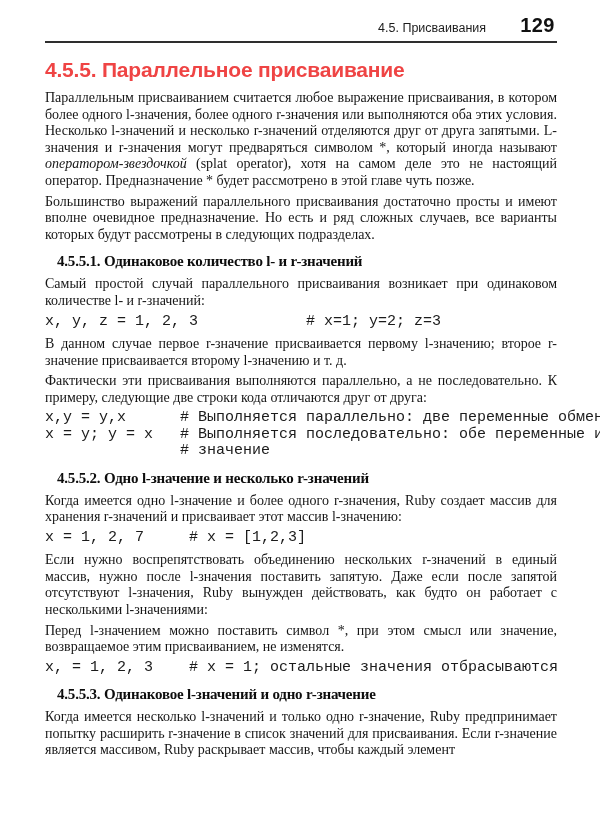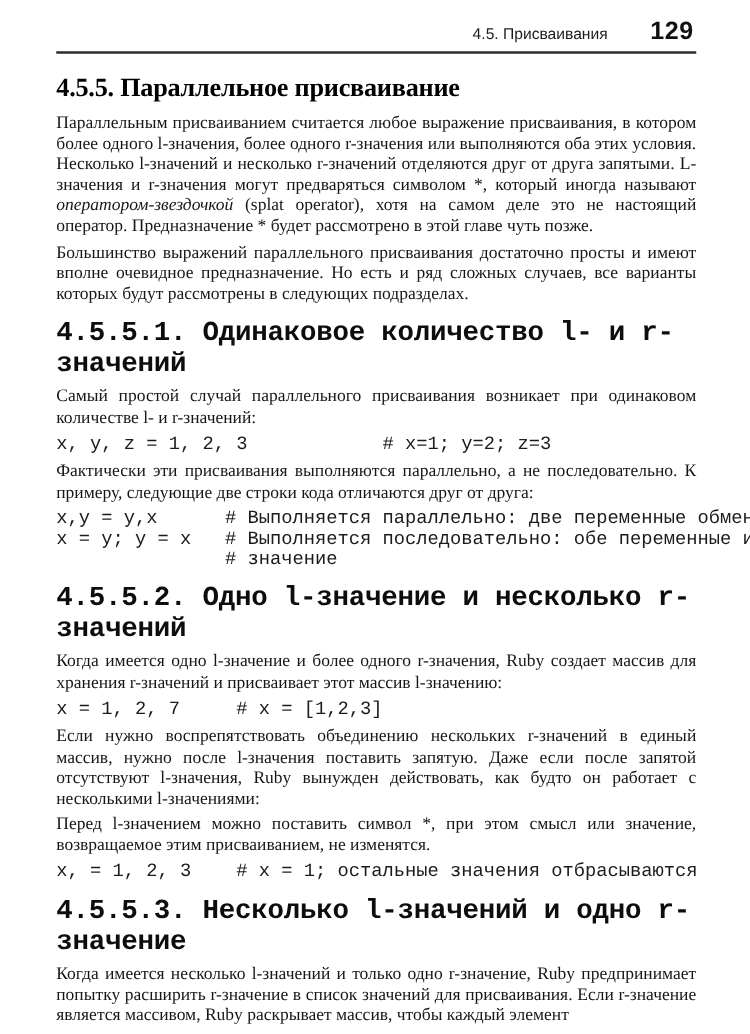--- a/index.html
+++ b/index.html
@@ -26,33 +26,33 @@
     padding-right: 2px;
   }
   .rh-title { font-size: 12.5px; color: #1c1c1c; }
   .rh-page  { font-size: 20px; font-weight: 700; letter-spacing: 0.5px; color: #111; }
   .rule {
     height: 2px;
     background: #2e2e2e;
     margin-top: 4px;
   }
   h1.page-title {
-    font-family: Liberation Serif, serif;
+    font-family: Liberation Sans, sans-serif;
     font-size: 21px;
     font-weight: 700;
     letter-spacing: -0.2px;
     margin: 15px 0 8px;
-    color: #000000;
+    color: #ef4444;
   }
   h2.section-heading {
-    font-family: Liberation Mono, monospace;
-    font-size: 22px;
+    font-family: Liberation Serif, serif;
+    font-size: 15px;
     font-weight: 700;
     letter-spacing: -0.2px;
-    margin: 10px 0 6px;
+    margin: 10px 12px 6px;
     color: #0d0d0d;
   }
   p.body {
     font-family: "Liberation Serif", serif;
     font-size: 14px;
     line-height: 16.6px;
     text-align: justify;
     hyphens: auto;
     margin: 0 0 4px;
   }
@@ -82,36 +82,37 @@
   <p class="body"><span>Параллельным присваиванием считается любое выражение присваивания, в котором более одного l-значения, более одного r-значения или выполняются оба этих условия. Несколько l-значений и несколько r-значений отделяются друг от друга запятыми. L-значения и r-значения могут предваряться символом *, который иногда называют </span><i>оператором-звездочкой</i><span> (splat operator), хотя на самом деле это не настоящий оператор. Предназначение * будет рассмотрено в этой главе чуть позже.</span></p>
 
   <p class="body">Большинство выражений параллельного присваивания достаточно просты и имеют вполне очевидное предназначение. Но есть и ряд сложных случаев, все варианты которых будут рассмотрены в следующих подразделах.</p>
 
   <h2 class="section-heading">4.5.5.1. Одинаковое количество l- и r-значений</h2>
 
   <p class="body">Самый простой случай параллельного присваивания возникает при одинаковом количестве l- и r-значений:</p>
 
   <pre class="code">x, y, z = 1, 2, 3            # x=1; y=2; z=3</pre>
 
+  <p class="body">В данном случае первое r-значение присваивается первому l-значению; второе r-значение присваивается второму l-значению и т. д.</p>
 
   <p class="body">Фактически эти присваивания выполняются параллельно, а не последовательно. К примеру, следующие две строки кода отличаются друг от друга:</p>
 
   <pre class="code">x,y = y,x      # Выполняется параллельно: две переменные обмениваются значениями
 x = y; y = x   # Выполняется последовательно: обе переменные имеют одно и то же
                # значение</pre>
 
   <h2 class="section-heading">4.5.5.2. Одно l-значение и несколько r-значений</h2>
 
   <p class="body">Когда имеется одно l-значение и более одного r-значения, Ruby создает массив для хранения r-значений и присваивает этот массив l-значению:</p>
 
   <pre class="code">x = 1, 2, 7     # x = [1,2,3]</pre>
 
   <p class="body">Если нужно воспрепятствовать объединению нескольких r-значений в единый массив, нужно после l-значения поставить запятую. Даже если после запятой отсутствуют l-значения, Ruby вынужден действовать, как будто он работает с несколькими l-значениями:</p>
 
   <p class="body">Перед l-значением можно поставить символ *, при этом смысл или значение, возвращаемое этим присваиванием, не изменятся.</p>
 
   <pre class="code">x, = 1, 2, 3    # x = 1; остальные значения отбрасываются</pre>
 
-  <h2 class="section-heading">4.5.5.3. Несколько l-значений и одно r-значение</h2>
+  <h2 class="section-heading">4.5.5.3. Одинаковое l-значений и одно r-значение</h2>
 
   <p class="body">Когда имеется несколько l-значений и только одно r-значение, Ruby предпринимает попытку расширить r-значение в список значений для присваивания. Если r-значение является массивом, Ruby раскрывает массив, чтобы каждый элемент</p>
 
 </div>
 
 </body></html>

